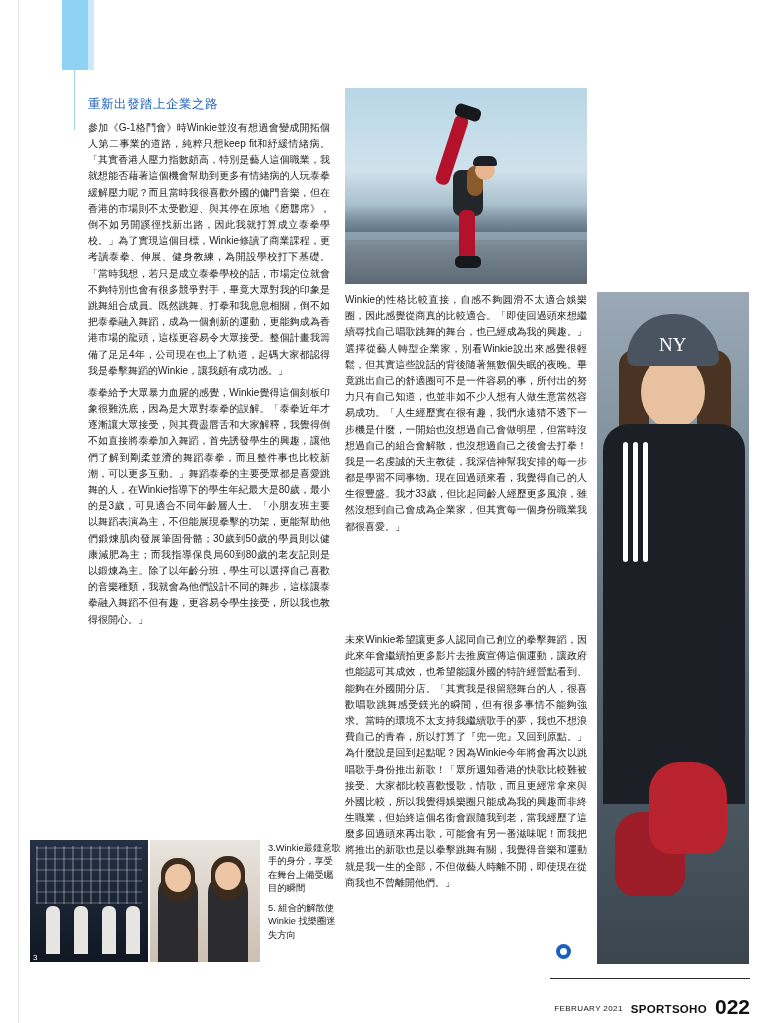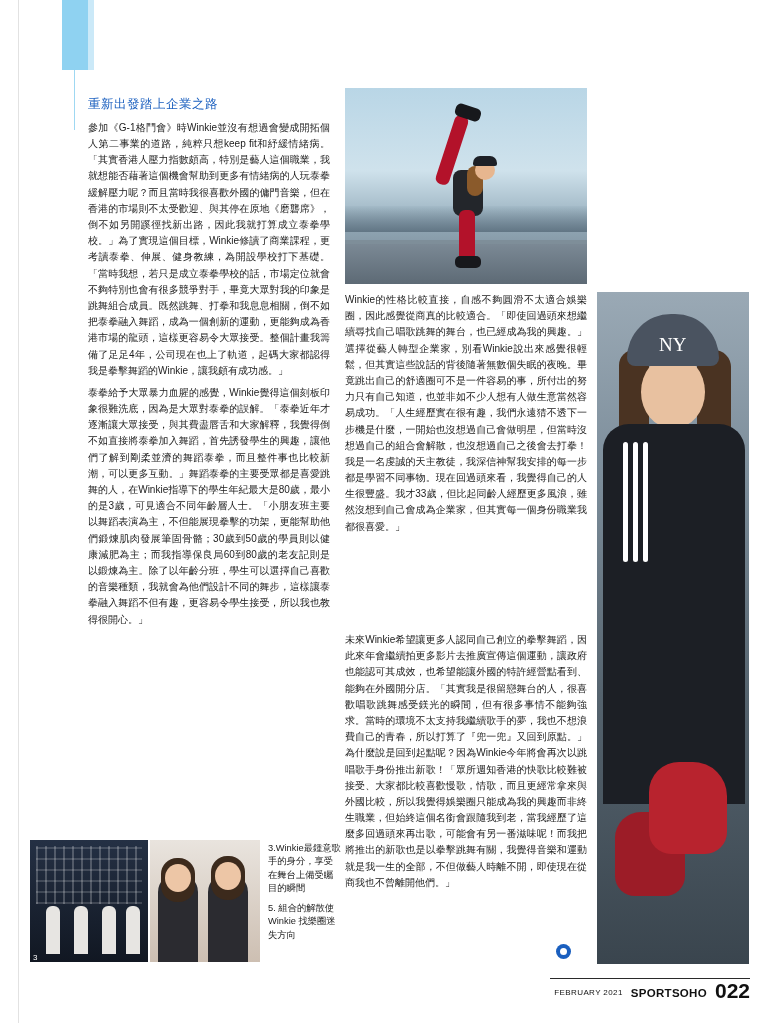--- a/index.html
+++ b/index.html
@@ -302,21 +302,21 @@
     width: 74px;
     font-size: 9.3px;
     line-height: 1.45;
     color: #1b1b1b;
   }
   .caption-block .cap-item { margin-bottom: 6px; }
 
   
   .footer {
     position: absolute;
-    right: 18px; bottom: 22px;
+    right: 18px; bottom: 6px;
     display: flex;
     align-items: flex-end;
     gap: 8px;
   }
   .footer .f-date {
     font-size: 8px;
     letter-spacing: .4px;
     color: #111;
     padding-bottom: 4px;
   }

